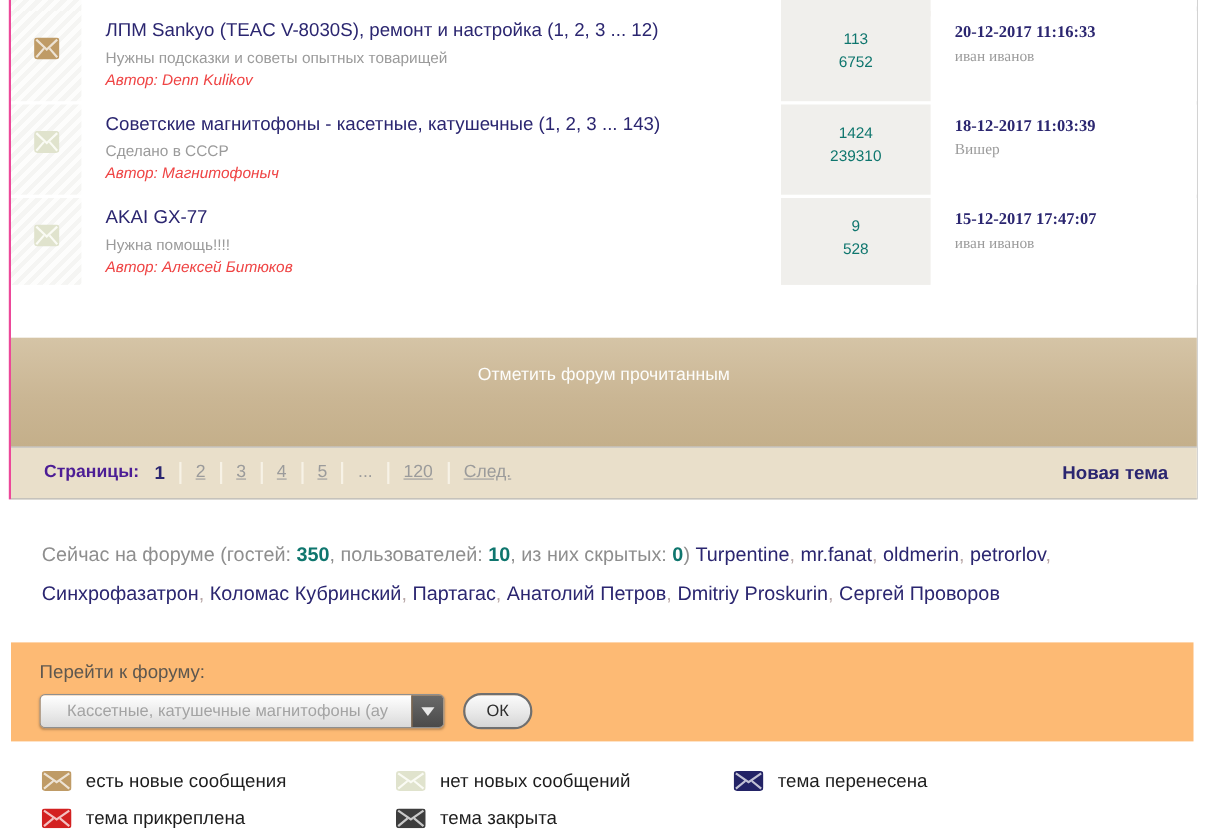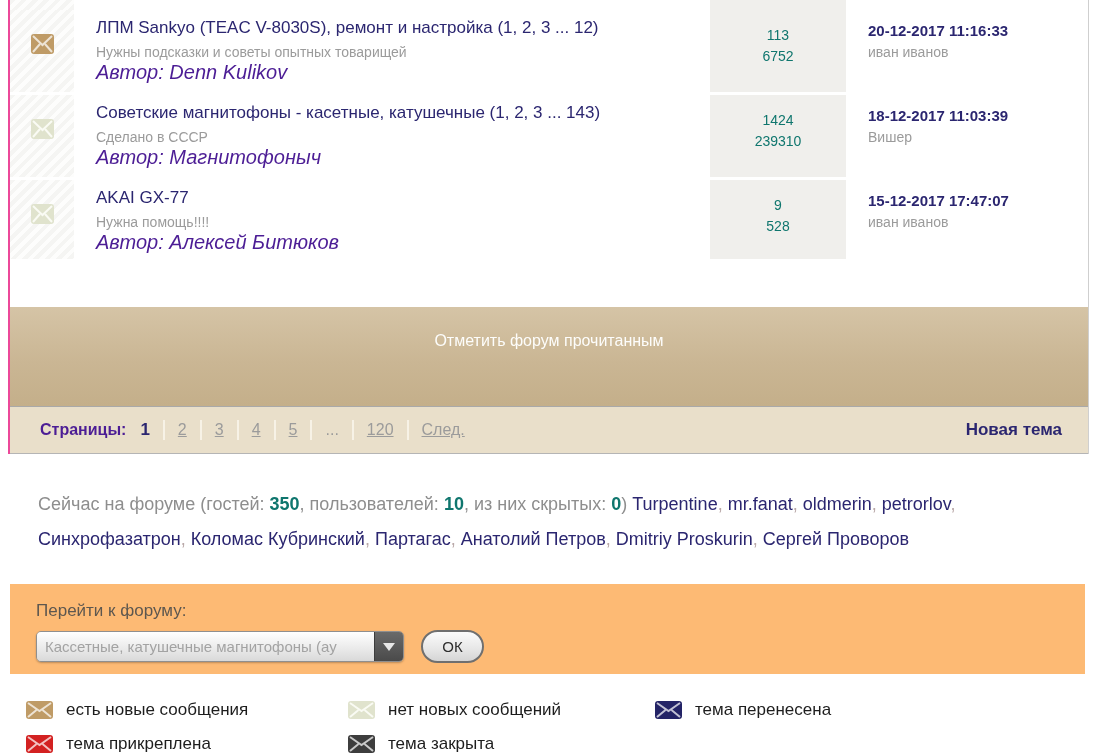--- a/index.html
+++ b/index.html
@@ -12,24 +12,24 @@
   .t-row { display:grid; grid-template-columns:64px 1fr 136px 240px; column-gap:2px;
     background:#fff; margin-bottom:3px; }
   .t-row.partial { height:6px; margin-bottom:4px; }
   .icon-cell { background:repeating-linear-gradient(135deg,#f5f5f3 0px,#f5f5f3 4px,#fdfdfc 4px,#fdfdfc 8px);
     display:flex; align-items:flex-start; justify-content:center; padding-top:24px; }
   .t-row.partial .icon-cell { padding:0; }
   .title-cell { padding:8px 10px 6px 20px; min-height:82px; }
   .topic-title { color:#2b2670; font-size:17px; text-decoration:none; display:inline-block;
     margin-bottom:4px; cursor:pointer; }
   .topic-sub { color:#9b9b9b; font-size:14px; line-height:20px; }
-  .topic-author { color:#4c1d95; font-size:20px; font-style:italic; line-height:21px; }
+  .topic-author { color:#ef4444; font-size:14px; font-style:italic; line-height:21px; }
   .stats-cell { background:#f0efec; text-align:center; padding-top:15px;
     color:#0f766e; font-size:14px; line-height:21px; }
-  .last-cell { padding:12px 10px 0 20px; }
+  .last-cell { padding:12px 10px 0 20px;font-family:Liberation Serif, serif; }
   .last-date { color:#2b2670; font-weight:700; font-size:15px; text-decoration:none;
     display:block; margin-bottom:5px; cursor:pointer; }
   .last-user { color:#9b9b9b; font-size:14px; }
 
   
   .mark-band { height:100px; background:linear-gradient(180deg,#d5c4a6 0%,#cab694 55%,#c4af8a 100%);
     text-align:center; padding-top:25px; border-bottom:1px solid #a9a9a9;margin-top:48px; }
   .mark-band span { color:#fdfdfb; font-size:16px; cursor:pointer; }
 
   
@@ -48,34 +48,34 @@
   .online .user { color:#2b2670; cursor:pointer; }
   .online .sep { color:#b9a8a8; }
 
   
   .jumpbox { margin:27px 11px 0 10px; height:90px; background:#fdba74; padding:17px 0 0 26px; }
   .jump-label { color:#5d574f; font-size:17px; margin-bottom:9px; }
   .jump-controls { display:flex; align-items:center; }
   .select { display:flex; width:368px; height:31px; border:1px solid #8f8f8f; border-radius:5px;
     overflow:hidden; box-shadow:0 1px 2px rgba(0,0,0,.25); cursor:pointer; }
   .select-value { flex:1; background:linear-gradient(180deg,#ffffff 0%,#e9e9e9 60%,#d9d9d9 100%);
-    color:#a3a3a3; font-size:15px; line-height:29px; padding-left:8px; white-space:nowrap;
+    color:#a3a3a3; font-size:15px; line-height:29px; padding-left:24px; white-space:nowrap;
     overflow:hidden; }
   .select-arrow { width:29px; background:linear-gradient(180deg,#6a6a6a 0%,#4a4a4a 100%);
     display:flex; align-items:center; justify-content:center; border-left:1px solid #3d3d3d; }
   .select-arrow i { width:0; height:0; border-left:6px solid transparent;
     border-right:6px solid transparent; border-top:8px solid #e8e8e8; display:block; }
   .ok-btn { margin-left:17px; width:63px; height:33px; border-radius:17px;
     border:2px solid #6f6f6f; background:linear-gradient(180deg,#fbfbfb 0%,#e8e8e8 55%,#d5d5d5 100%);
     color:#2e2e2e; font-size:15px; font-family:inherit; cursor:pointer; }
 
   
   .legend { margin:26px 0 0 26px; display:grid; grid-template-columns:322px 307px 1fr;
     row-gap:14px; }
-  .legend-item { display:flex; align-items:center; gap:13px; }
+  .legend-item { display:flex; align-items:center; gap:13px;margin-left:12px; }
   .legend-item .lbl { color:#1d1d1d; font-size:17px; }
   .env { display:block; }
   .env-line { fill:none; stroke:#ffffff; stroke-opacity:.72; stroke-width:2; }
   .env-new  .env-bg { fill:#bf9b66; }
   .env-read .env-bg { fill:#e0e3cd; }
   .env-read .env-line { stroke:#fbfcf6; stroke-opacity:.95; }
   .env-moved .env-bg { fill:#232366; }
   .env-pinned .env-bg { fill:#d32121; }
   .env-closed .env-bg { fill:#3d3d3d; }
 </style>

